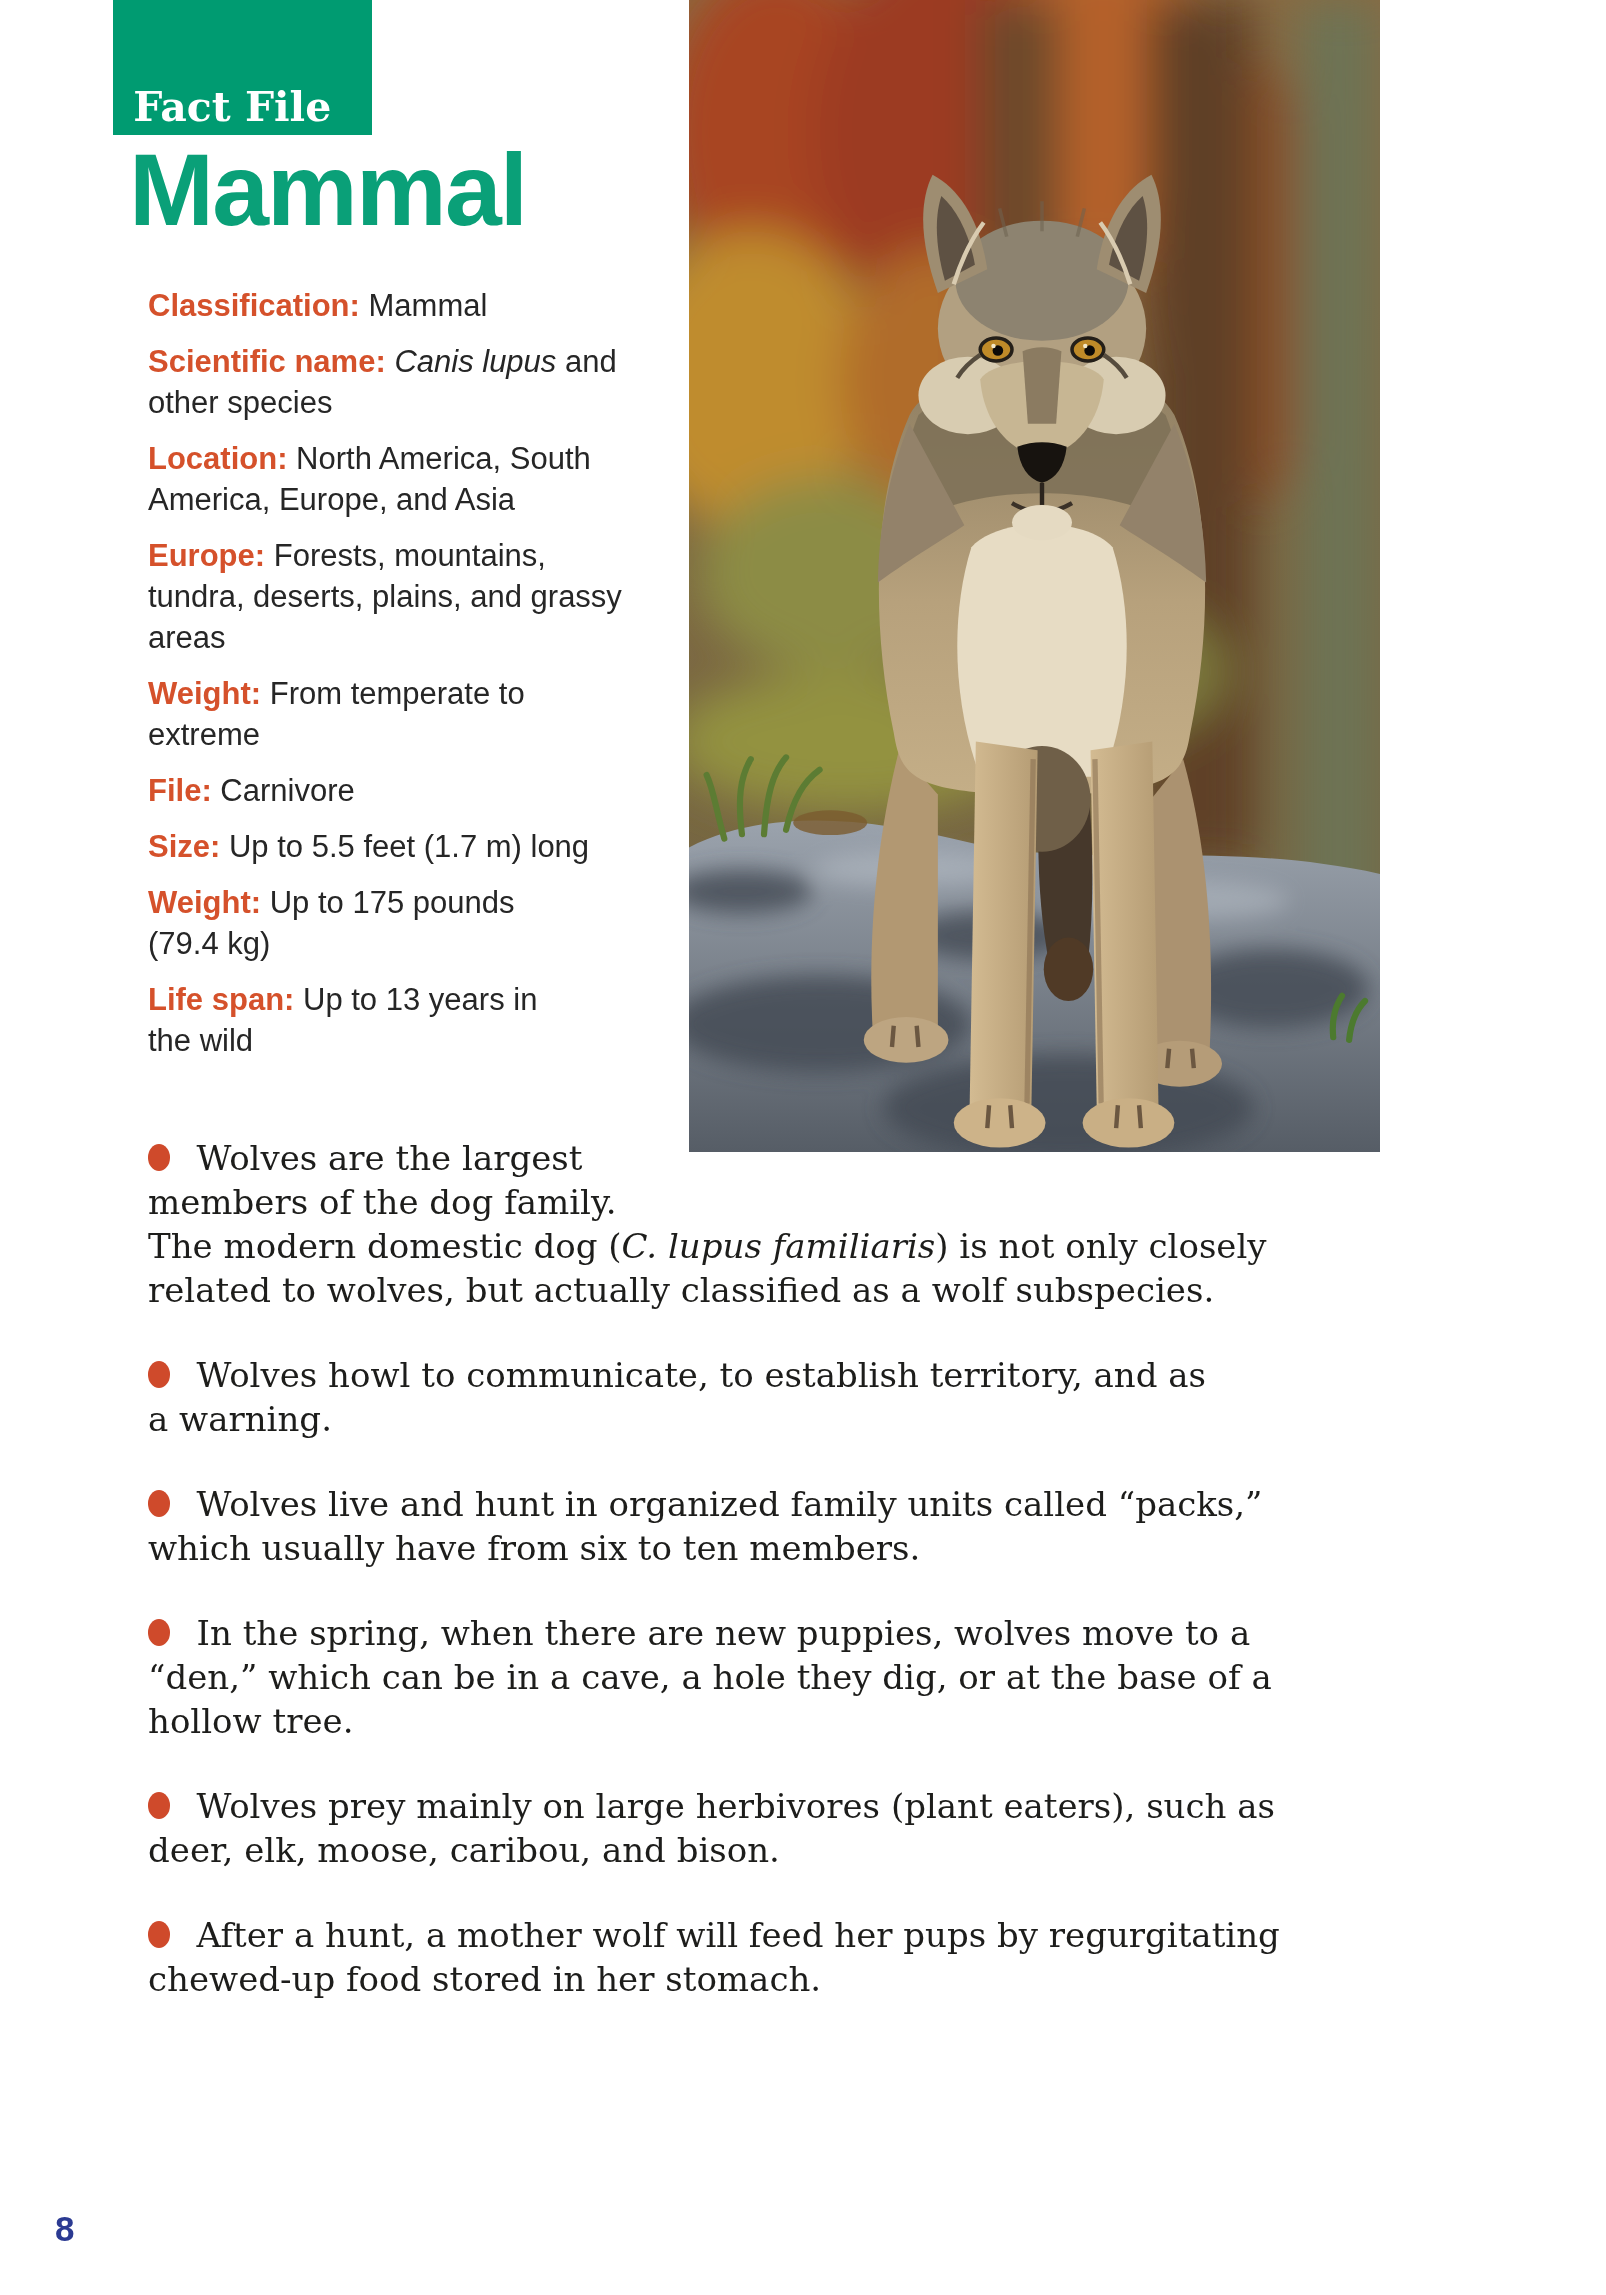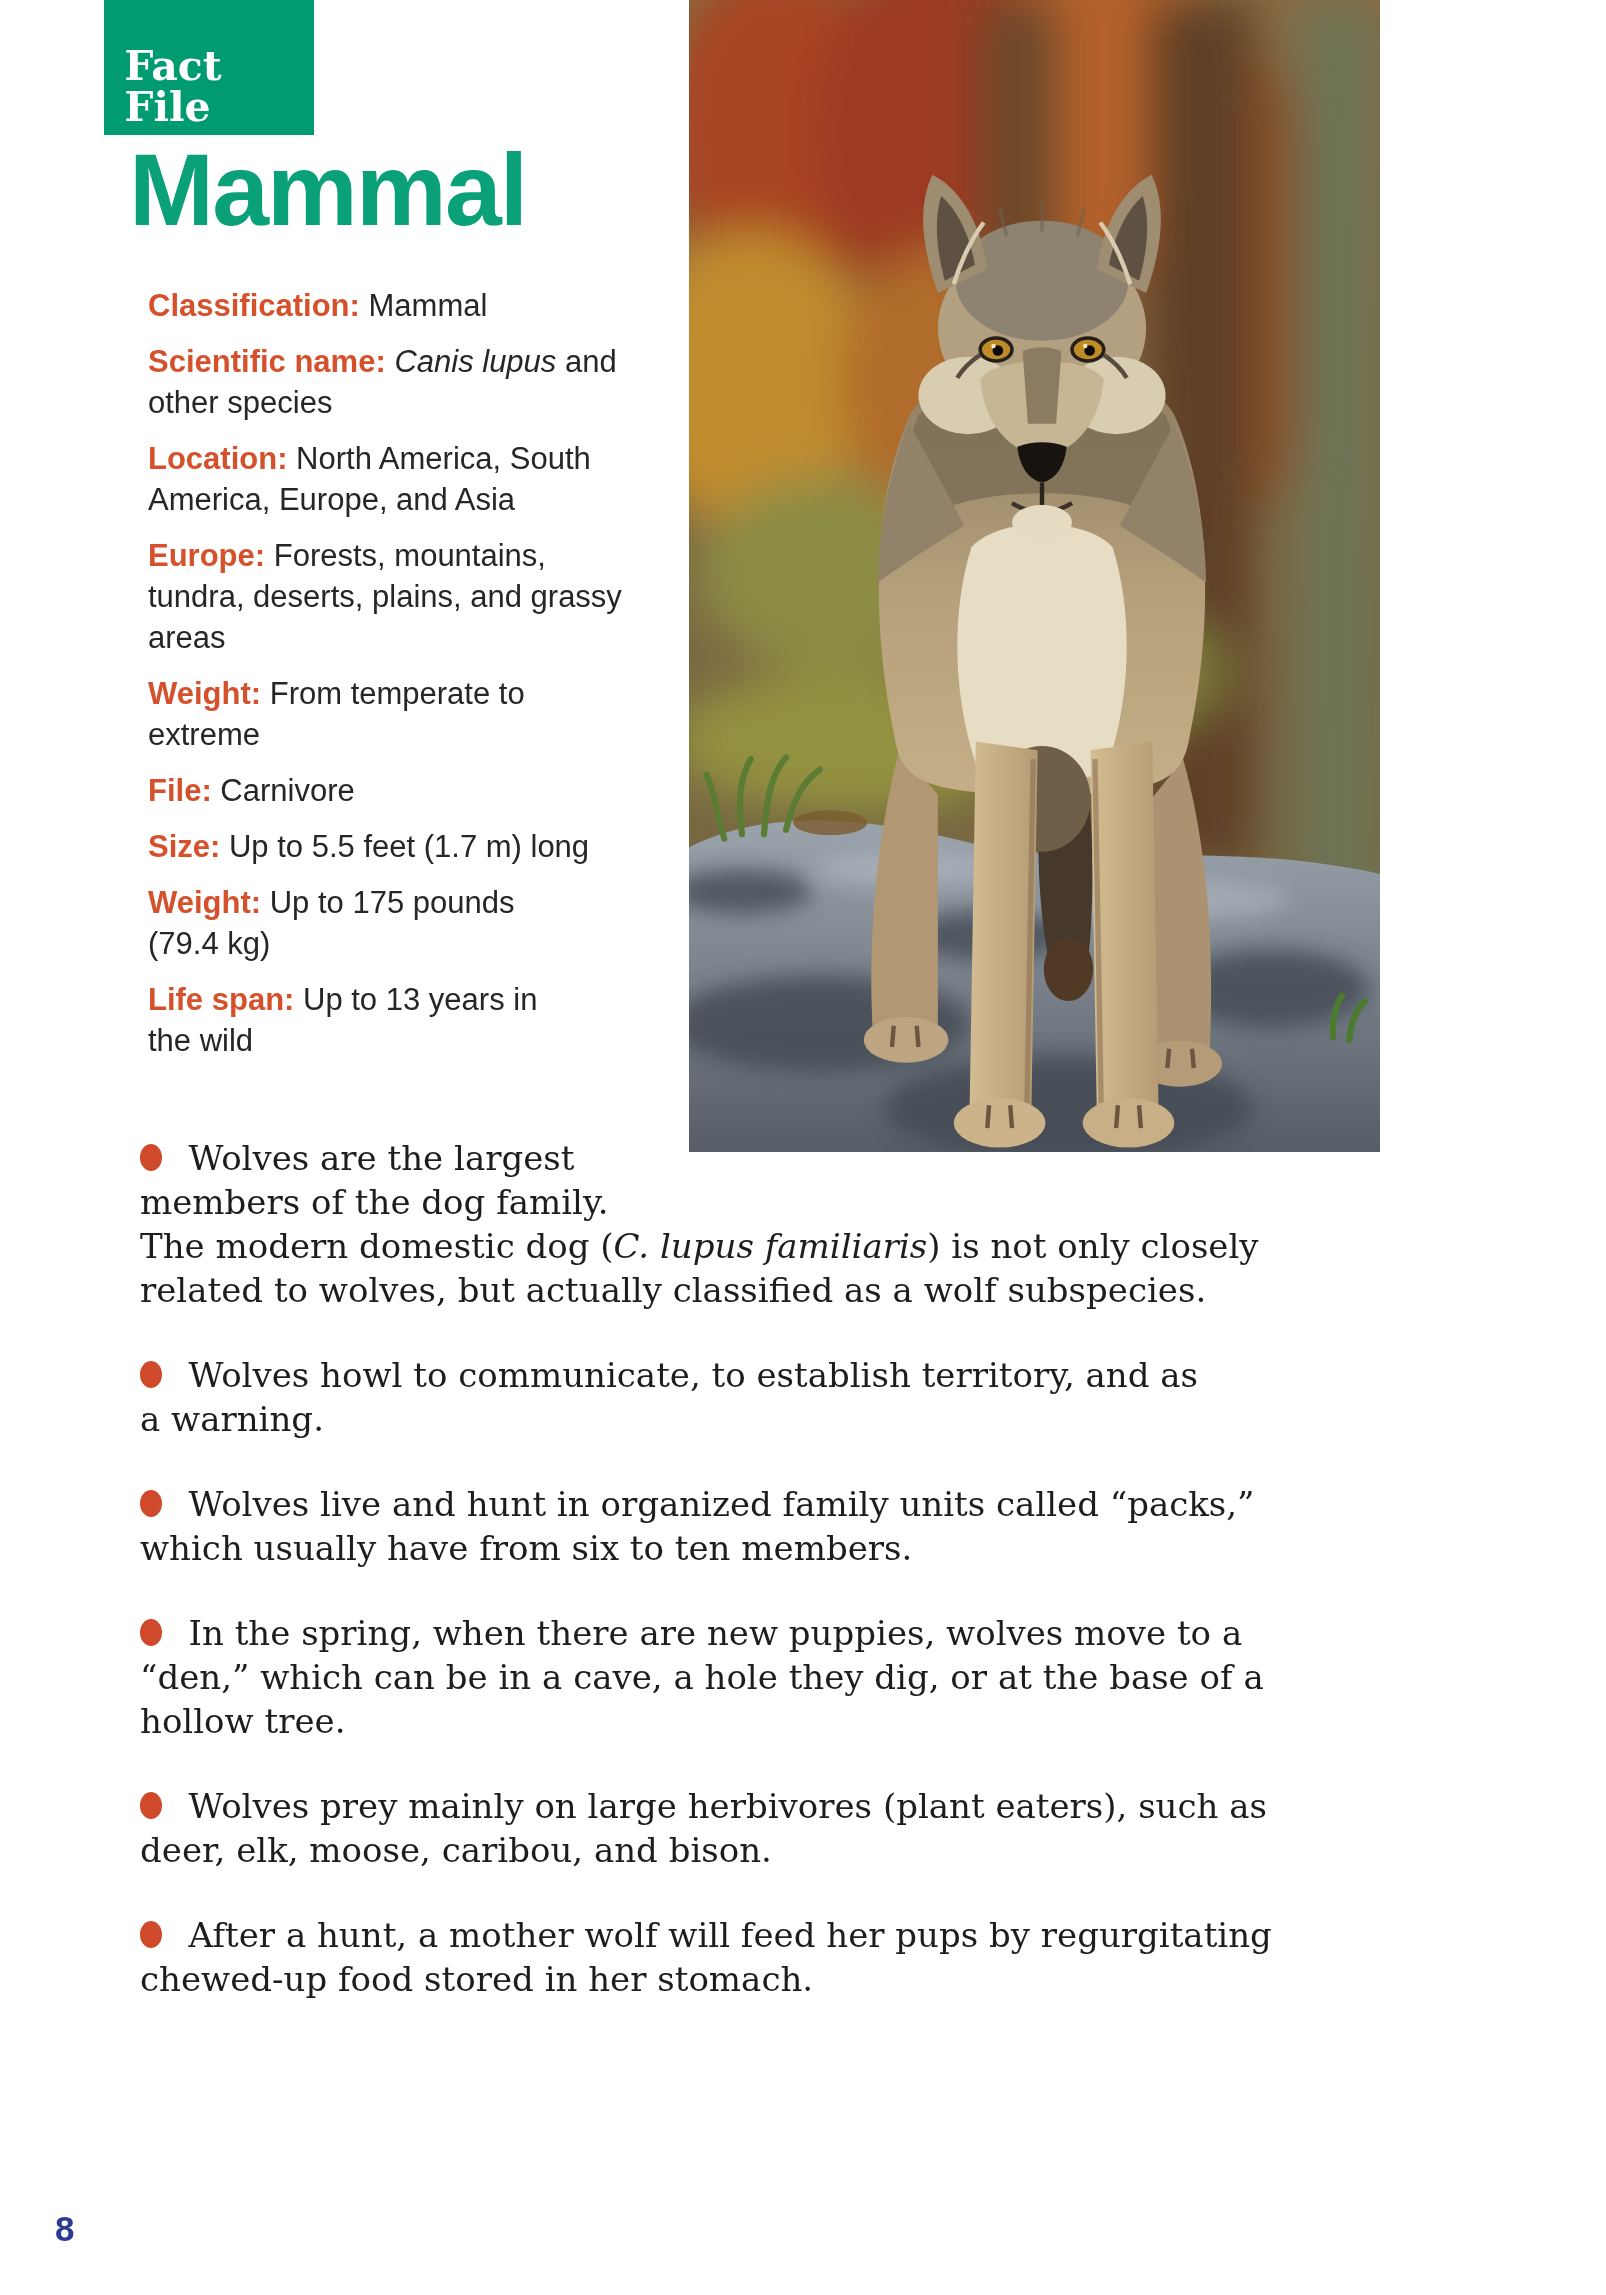--- a/index.html
+++ b/index.html
@@ -5,21 +5,21 @@
   html,body{margin:0;padding:0;background:#ffffff;}
   .page{
     position:relative;
     width:1607px;height:2295px;
     background:#ffffff;
     overflow:hidden;
     font-family:"Liberation Sans",sans-serif;
   }
   
   .fact-tag-box{
-    position:absolute;left:104px;top:0;width:210px;height:135px;
+    position:absolute;left:113px;top:0;width:259px;height:135px;
     background:#009b71;
     display:flex;align-items:flex-end;
     padding:0 0 7px 20.3px;box-sizing:border-box;
   }
   .fact-tag-box .tag-text{
     font-family:"DejaVu Serif",serif;font-weight:700;
     font-size:41px;line-height:1;color:#ffffff;
   }
   
   .page-title{
@@ -40,21 +40,21 @@
   .photo{
     position:absolute;left:689px;top:0;width:691px;height:1152px;
   }
   .photo svg{display:block;width:100%;height:100%;}
   
   .bullets{
     position:absolute;left:132px;top:1136px;width:1342px;
     font-family:"DejaVu Serif",serif;
     font-size:34px;line-height:44px;color:#1d1d1b;
   }
-  .bullets p{margin:0 0 41px 8px;white-space:pre-wrap;}
+  .bullets p{margin:0 0 41px 16px;white-space:pre-wrap;}
   .dot{
     display:inline-block;width:22px;height:26.5px;border-radius:50%;
     background:#cf4a2b;margin-right:26.5px;position:relative;top:0.9px;
   }
   
   .page-number{
     position:absolute;left:55px;top:2209px;
     font-weight:700;font-size:35px;color:#2b3a92;
   }
 </style>

